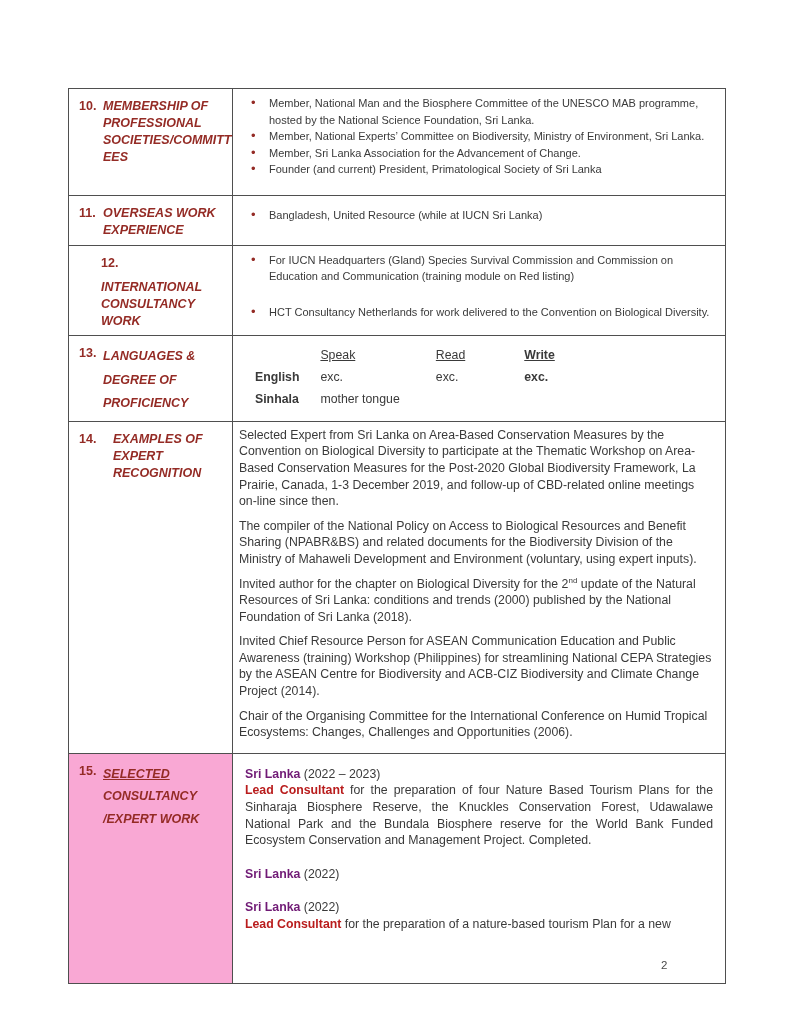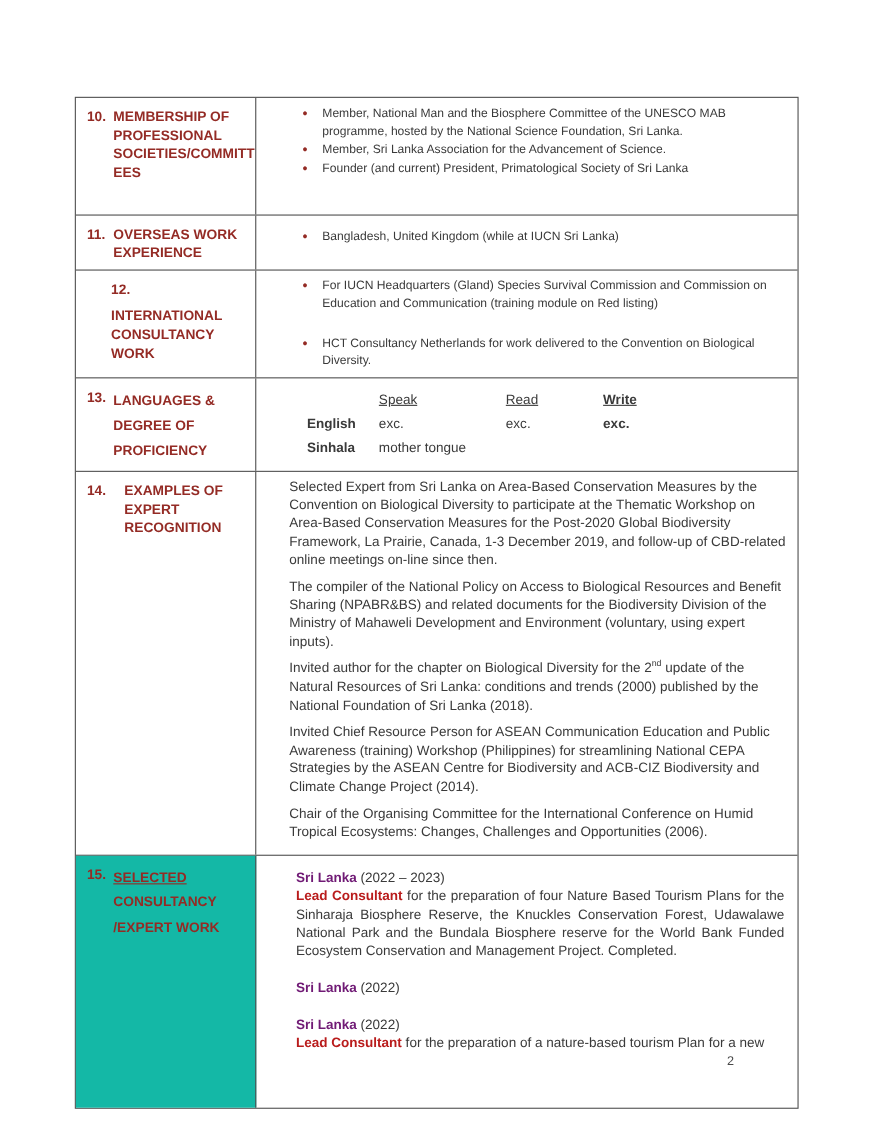--- a/index.html
+++ b/index.html
@@ -16,45 +16,44 @@
     left:68px;top:88px;
     width:658px;
     border:1px solid #4f4f4f;
     background:#ffffff;
     box-sizing:border-box;
   }
   .row{
     display:grid;
     grid-template-columns:164px 1fr;
     box-sizing:border-box;
-    gap:24px;
   }
   .row + .row{border-top:1px solid #4f4f4f;}
   .cell-left{
     border-right:1px solid #4f4f4f;
     padding:9px 4px 6px 10px;
     box-sizing:border-box;
   }
-  .cell-left.shaded{background:#14b8a6;}
+  .cell-left.shaded{background:#f9a8d4;}
   .cell-right{
     box-sizing:border-box;
     overflow:hidden;
   }
   
   .r10{min-height:106px;}
   .r11{min-height:42px;}
   .r12{min-height:75px;}
   .r13{min-height:69px;}
   .r14{min-height:326px;}
   .r15{min-height:230px;}
 
   
   .hd{display:flex;color:#942b25;font-weight:bold;font-size:12.5px;line-height:1.35;}
   .hd-num{flex:0 0 24px;}
-  .hd-lines span{display:block;}
+  .hd-lines span{display:block;font-style:italic;}
   .r12 .hd{padding-left:22px;flex-direction:column;}
   .r14 .hd-num{flex-basis:34px;}
   .r13 .hd-lines span{line-height:1.85;}
   .r15 .hd-lines span{line-height:1.8;}
   .underline{text-decoration:underline;}
 
   
   ul.bullets{list-style:none;margin:0;padding:6px 10px 6px 6px;font-size:11px;line-height:16.5px;}
   ul.bullets li{position:relative;padding-left:30px;}
   ul.bullets li::before{content:"\2022";position:absolute;left:12px;color:#942b25;font-size:13px;}
@@ -102,39 +101,40 @@
             <span>MEMBERSHIP OF</span>
             <span>PROFESSIONAL</span>
             <span>SOCIETIES/COMMITT</span>
             <span>EES</span>
           </span>
         </div>
       </div>
       <div class="cell-right">
         <ul class="bullets">
           <li>Member, National Man and the Biosphere Committee of the UNESCO MAB programme, hosted by the National Science Foundation, Sri Lanka.</li>
-          <li>Member, Sri Lanka Association for the Advancement of Science.</li>
+          <li>Member, National Experts’ Committee on Biodiversity, Ministry of Environment, Sri Lanka.</li>
+          <li>Member, Sri Lanka Association for the Advancement of Change.</li>
           <li>Founder (and current) President, Primatological Society of Sri Lanka</li>
         </ul>
       </div>
     </div>
 
     <div class="row r11">
       <div class="cell-left">
         <div class="hd">
           <span class="hd-num">11.</span>
           <span class="hd-lines">
             <span>OVERSEAS WORK</span>
             <span>EXPERIENCE</span>
           </span>
         </div>
       </div>
       <div class="cell-right">
         <ul class="bullets">
-          <li>Bangladesh, United Kingdom (while at IUCN Sri Lanka)</li>
+          <li>Bangladesh, United Resource (while at IUCN Sri Lanka)</li>
         </ul>
       </div>
     </div>
 
     <div class="row r12">
       <div class="cell-left">
         <div class="hd">
           <span class="hd-num">12.</span>
           <span class="hd-lines">
             <span>INTERNATIONAL</span>

